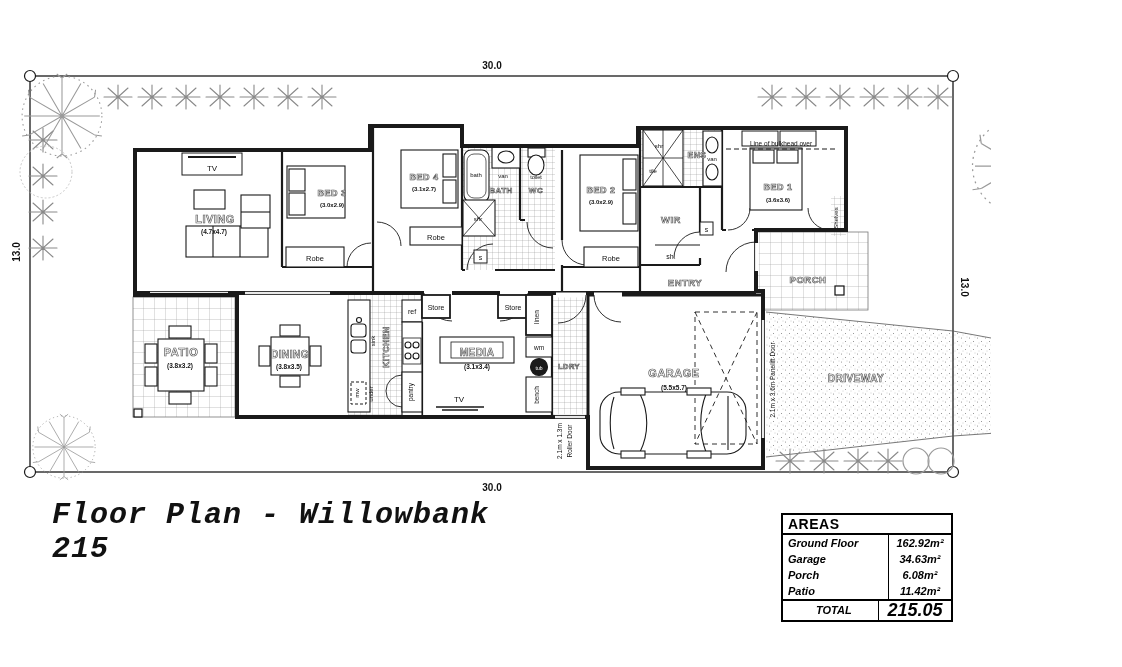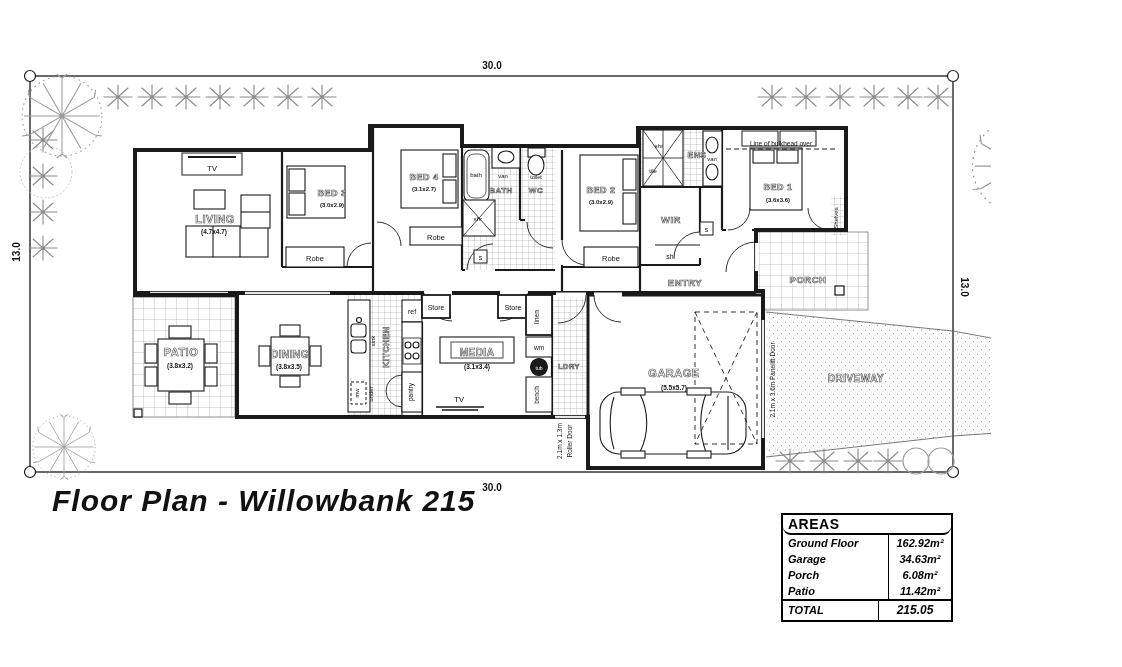--- a/index.html
+++ b/index.html
@@ -3,35 +3,35 @@
 <meta charset="utf-8">
 <style>
   html,body{margin:0;padding:0;background:#fff;}
   #stage{position:relative;width:991px;height:667px;background:#ffffff;overflow:hidden;
          font-family:"Liberation Sans",sans-serif;}
   svg text{font-family:"Liberation Sans",sans-serif;}
   .rlabel{fill:#ffffff;stroke:#555;stroke-width:0.65;font-weight:bold;letter-spacing:.5px;}
   .sz{fill:#111;font-weight:bold;}
   .fl{fill:#111;}
   .dim{fill:#111;font-weight:bold;font-size:10px;}
-  #plan-title{position:absolute;left:52px;top:484px;width:480px;
-      font-family:Liberation Sans, sans-serif;font-style:italic;font-weight:bold;
+  #plan-title{position:absolute;left:52px;top:498px;width:480px;
+      font-family:Liberation Mono, monospace;font-style:italic;font-weight:bold;
       font-size:30px;color:#111;letter-spacing:1px;}
   
   #areas{position:absolute;left:781px;top:513px;width:168px;background:#fff;
          border:2px solid #000;font-size:11px;color:#000;}
   #areas .hdr{font-weight:bold;font-size:14px;padding:1px 5px;border-bottom:2px solid #000;
-              letter-spacing:.5px;border-radius:8px;}
+              letter-spacing:.5px;}
   #areas .grid{display:flex;}
   #areas .col-l{flex:1;}
   #areas .col-r{width:62px;border-left:1.5px solid #000;text-align:center;}
   #areas .cell{padding:0 5px;height:16px;line-height:16px;font-weight:bold;font-style:italic;}
-  #areas .tot{display:flex;border-top:2px solid #000;}
+  #areas .tot{display:flex;border-top:2px solid #000;padding-left:28px;}
   #areas .tot .cell{height:19px;line-height:19px;}
-  #areas .tot .col-r{font-size:12px;}
+  #areas .tot .col-r{font-size:18px;}
 </style>
 </head>
 <body>
 
 <div id="stage">
 
 <svg width="1122" height="667" viewBox="0 0 1122 667">
   <defs>
     <pattern id="tileS" width="6" height="6" patternUnits="userSpaceOnUse">
       <path d="M6,0 H0 V6" fill="none" stroke="#8b8b8b" stroke-width="0.5"></path>

